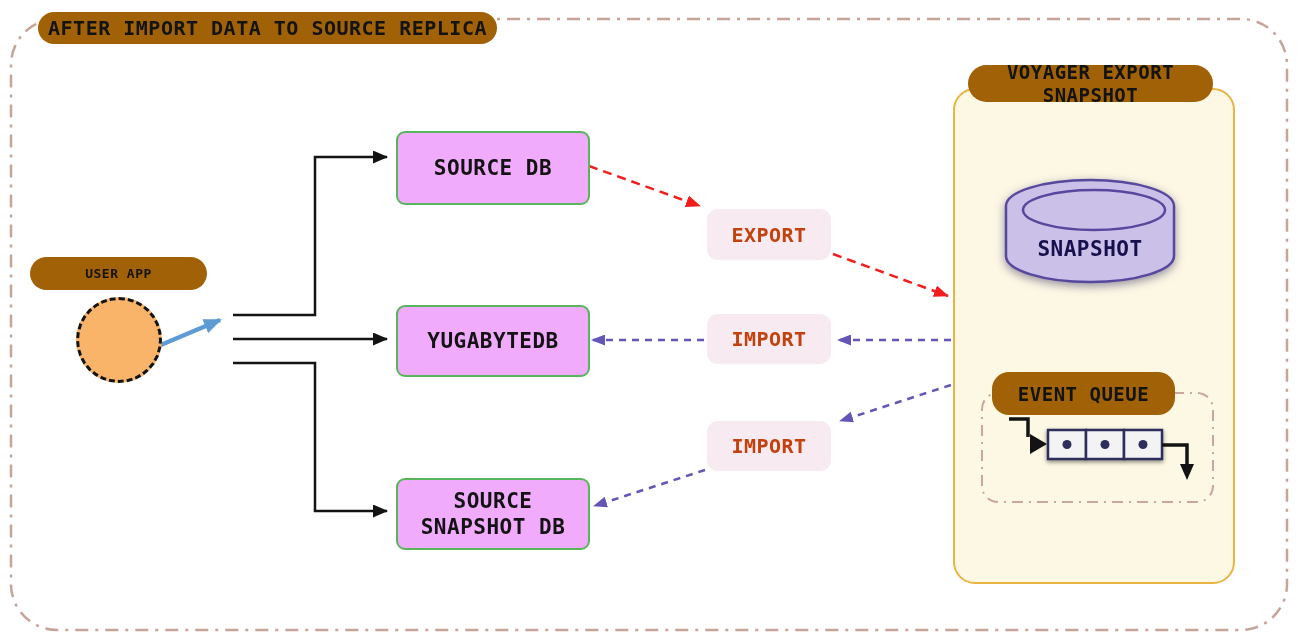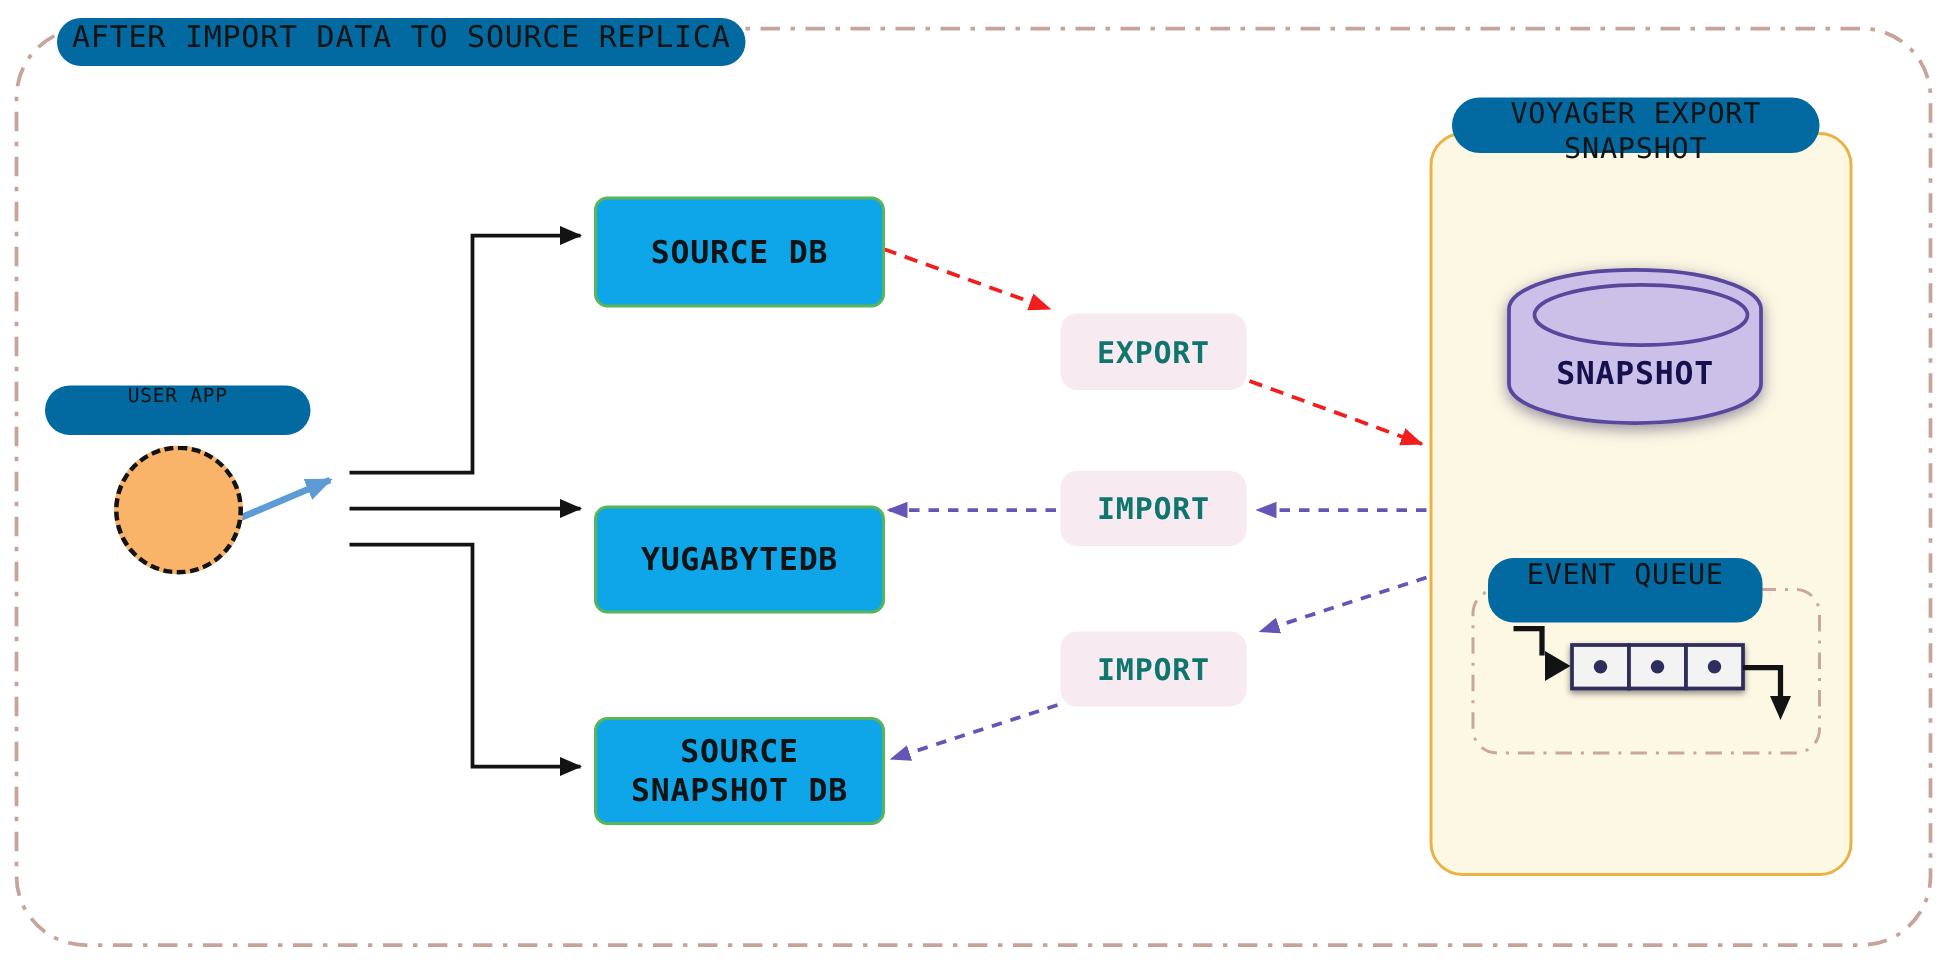--- a/index.html
+++ b/index.html
@@ -1,45 +1,45 @@
 <!DOCTYPE html>
 <html><head>
 <meta charset="utf-8">
 <style>
   html,body{margin:0;padding:0;background:#fff;}
   #canvas{position:relative;width:1298px;height:643px;background:#fff;overflow:hidden;
           font-family:"DejaVu Sans Mono","Liberation Mono",monospace;}
   svg.layer{position:absolute;left:0;top:0;pointer-events:none;}
 
-  .pill{position:absolute;background:#0369a1;border-radius:17px;color:#131313;
-        font-weight:normal;display:flex;flex-direction:column;align-items:center;
-        text-align:center;letter-spacing:0.5px;z-index:6;}
+  .pill{position:absolute;background:#a16207;border-radius:17px;color:#131313;
+        font-weight:bold;display:flex;flex-direction:column;align-items:center;
+        justify-content:center;text-align:center;letter-spacing:0.5px;z-index:6;}
 
-  .db-box{position:absolute;background:#0ea5e9;border:2px solid #58b55b;border-radius:9px;
+  .db-box{position:absolute;background:#f0abfc;border:2px solid #58b55b;border-radius:9px;
           color:#131313;font-weight:bold;font-size:21px;line-height:1.25;letter-spacing:0.5px;
           display:flex;flex-direction:column;align-items:center;justify-content:center;
           text-align:center;z-index:5;}
 
-  .op-box{position:absolute;background:#f7eaf1;border-radius:11px;color:#0f766e;
+  .op-box{position:absolute;background:#f7eaf1;border-radius:11px;color:#c2410c;
           font-weight:bold;font-size:20px;letter-spacing:0.5px;
           display:flex;align-items:center;justify-content:center;z-index:5;}
 
   .user-circle{position:absolute;left:76px;top:297px;width:80px;height:80px;
                border-radius:50%;background:#f9b469;border:3px dashed #131313;z-index:5;}
 
   .voyager-box{position:absolute;left:953px;top:88px;width:278px;height:492px;
                background:#fdf8e4;border:2px solid #e9b442;border-radius:22px;z-index:1;}
 
   #title-pill{left:38px;top:12px;width:459px;height:32px;font-size:20px;}
   #user-app-pill{left:30px;top:257px;width:177px;height:33px;font-size:13px;}
   #voyager-pill{left:968px;top:65px;width:245px;height:37px;font-size:19px;line-height:23px;border-radius:19px;}
   #event-queue-pill{left:992px;top:372px;width:183px;height:43px;font-size:19px;}
 
   #source-db{left:396px;top:131px;width:190px;height:70px;}
-  #target-db{left:396px;top:305px;width:190px;height:68px;margin-top:32px;}
+  #target-db{left:396px;top:305px;width:190px;height:68px;}
   #source-replica-db{left:396px;top:478px;width:190px;height:68px;}
 
   #export-box{left:707px;top:209px;width:124px;height:51px;}
   #import-target-box{left:707px;top:314px;width:124px;height:50px;}
   #import-replica-box{left:707px;top:421px;width:124px;height:50px;}
 
   #snapshot-svg{position:absolute;left:998px;top:176px;z-index:5;
                 filter:drop-shadow(0 3px 5px rgba(45,35,90,0.5));}
   .queue-shadow{filter:drop-shadow(0 2px 2px rgba(0,0,0,0.45));}
 </style>

